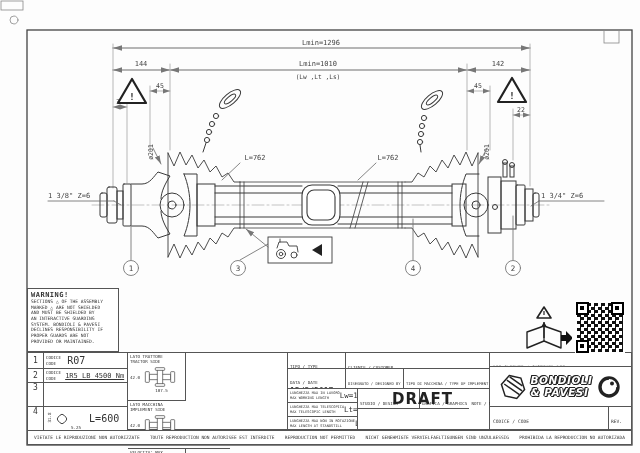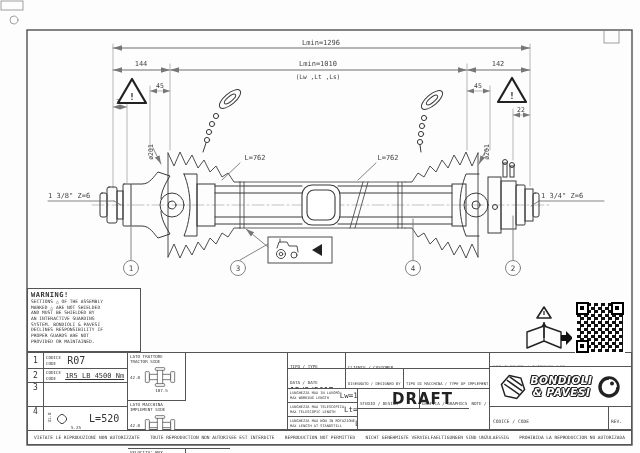--- a/index.html
+++ b/index.html
@@ -14,24 +14,24 @@
   .pnum{width:15px;border-right:1px solid #555;font-size:8px;display:flex;align-items:center;justify-content:center;}
   .pbody{flex:1;position:relative;display:flex;align-items:center;}
   .pval{font-size:10px;}
   .vdim{font-size:4.2px;transform:rotate(-90deg);display:inline-block;width:8px;}
   .hdim{font-size:4.2px;}
   
   .cell{box-sizing:border-box;border-right:1px solid #555;border-bottom:1px solid #555;position:relative;overflow:hidden;}
   .med{font-size:8px;}
   .brand{font-weight:bold;font-style:italic;font-size:10.5px;line-height:1.05;letter-spacing:.5px;color:#fff;
     text-shadow:1px 0 #222,-1px 0 #222,0 1px #222,0 -1px #222,1px 1px #222,-1px -1px #222;
-    font-family:"DejaVu Sans",sans-serif;text-align:center;}
+    font-family:"DejaVu Sans",sans-serif;}
   .draft{position:absolute;left:34px;top:1px;font-size:15px;font-weight:bold;letter-spacing:1px;color:#222;
     font-family:"DejaVu Sans",sans-serif;}
-  #warnbox{position:absolute;left:27px;top:288px;width:114px;height:64px;box-sizing:border-box;
+  #warnbox{position:absolute;left:27px;top:288px;width:92px;height:64px;box-sizing:border-box;
     border:1px solid #555;background:#fff;padding:2px 3px;}
   #warnbox .wt{font-size:7px;font-weight:bold;letter-spacing:.5px;}
   #warnbox .wb{font-size:4.6px;line-height:1.24;white-space:pre-line;}
   #footer{position:absolute;left:27px;top:430px;width:605px;height:15px;box-sizing:border-box;
     border:1px solid #555;display:flex;align-items:center;justify-content:space-between;
     padding:0 6px;background:#fff;}
   #footer span{font-size:4.5px;white-space:nowrap;}
   
   #qr{position:absolute;left:577px;top:303px;width:46px;height:49px;
     background:conic-gradient(#111 90deg,#fff 90deg 180deg,#111 180deg 270deg,#fff 270deg) 0 0/7px 7px;
@@ -288,21 +288,21 @@
     <div class="pnum" style="align-items:flex-start;">3</div>
   </div>
   <div class="prow" style="height:24px;border-bottom:1px solid #555;">
     <div class="pnum" style="align-items:flex-start;">4</div>
     <div class="pbody" style="padding-left:1px;">
       <span class="vdim">31.8</span>
       <svg width="18" height="18" viewBox="0 0 20 20" fill="none" stroke="#3a3a3a">
         <rect x="5.5" y="5.5" width="9" height="9" rx="3" transform="rotate(45 10 10)"></rect>
       </svg>
       <span class="hdim" style="align-self:flex-end;">5.25</span>
-      <div class="pval" style="margin-left:8px;">L=520</div>
+      <div class="pval" style="margin-left:8px;">L=600</div>
     </div>
   </div>
 </div>
 
 <div class="blk" style="left:128px;top:352px;width:160px;height:78px;border-left:none;display:flex;flex-wrap:wrap;">
   <div class="cell" style="width:58px;height:48px;padding:1px 2px;">
     <div class="lbl"><span>LATO TRATTORE</span><br><span>TRACTOR SIDE</span></div>
     <div style="display:flex;align-items:center;margin-top:2px;">
       <span class="lbl">42.0</span>
       <svg width="40" height="22" viewBox="0 0 60 30" fill="#fff" stroke="#3a3a3a">

